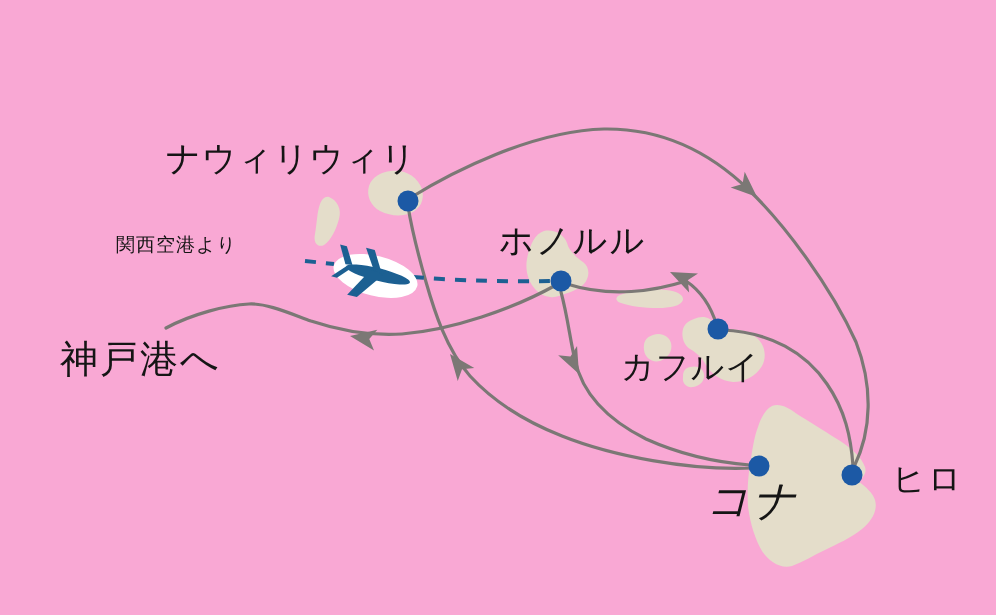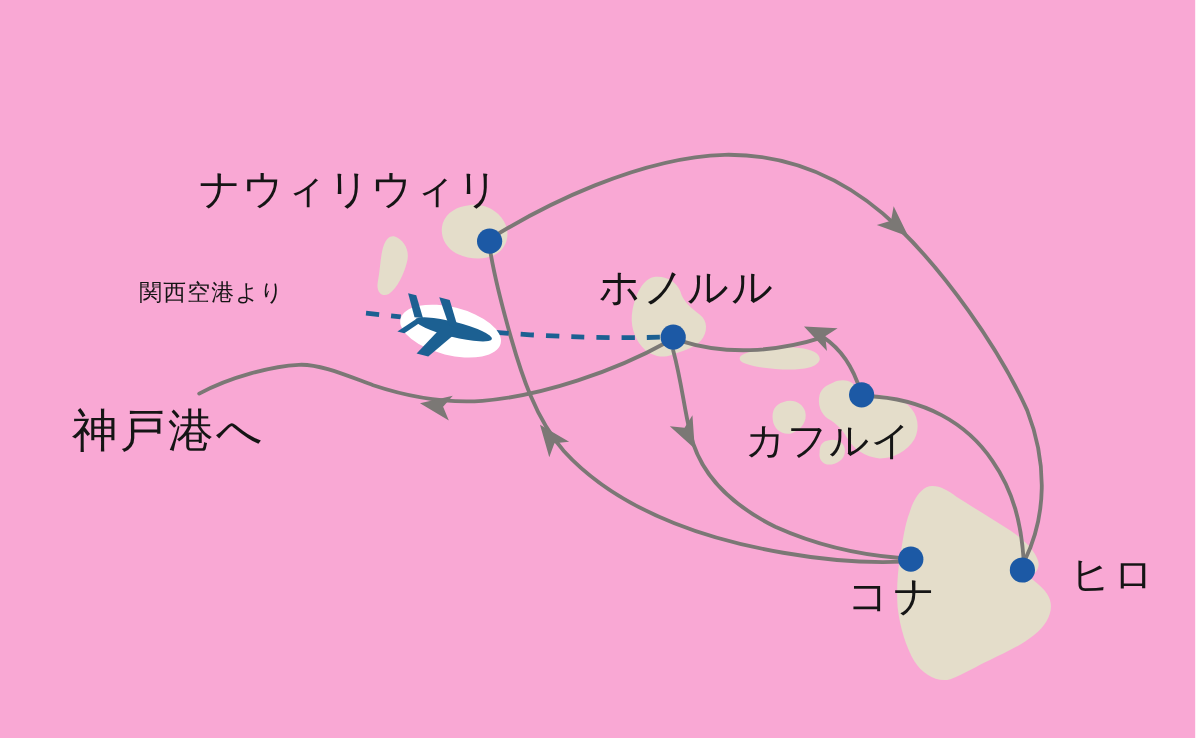--- a/index.html
+++ b/index.html
@@ -4,21 +4,21 @@
 <style>
   html,body{margin:0;padding:0;background:#fff;}
   #stage{position:relative;width:996px;height:615px;background:#f9a8d4;overflow:hidden;
          font-family:"DejaVu Serif","Liberation Serif",serif;}
   #map-svg{position:absolute;left:0;top:0;width:1000px;height:615px;}
   .lbl{position:absolute;color:#151515;white-space:nowrap;line-height:1;
        font-family:"DejaVu Serif","Liberation Serif",serif;}
   #lbl-nawiliwili{left:166px;top:141px;font-size:34px;letter-spacing:1px;}
   #lbl-honolulu{left:499px;top:223px;font-size:34px;letter-spacing:2px;}
   #lbl-kahului{left:621px;top:350px;font-size:33px;letter-spacing:1px;}
-  #lbl-kona{left:706px;top:480px;font-size:34px;letter-spacing:4px;}
+  #lbl-kona{left:706px;top:480px;font-size:42px;letter-spacing:4px;font-style:italic;}
   #lbl-hilo{left:872px;top:462px;font-size:33px;letter-spacing:2px;margin-left:20px;}
   #lbl-kansai{left:116px;top:235px;font-size:19px;letter-spacing:1px;}
   #lbl-kobe{left:60px;top:340px;font-size:38px;letter-spacing:2px;text-align:center;}
 </style>
 </head>
 <body>
 
 <div id="stage">
   <svg id="map-svg" viewBox="0 0 1000 615">
       <path d="M329,197 C337,200 342,209 339,219 C336,230 331,240 324,245 C318,248 313,243 315,234 C317,223 317,212 320,204 C322,199 325,196 329,197 Z" fill="#e4ddca"></path>

